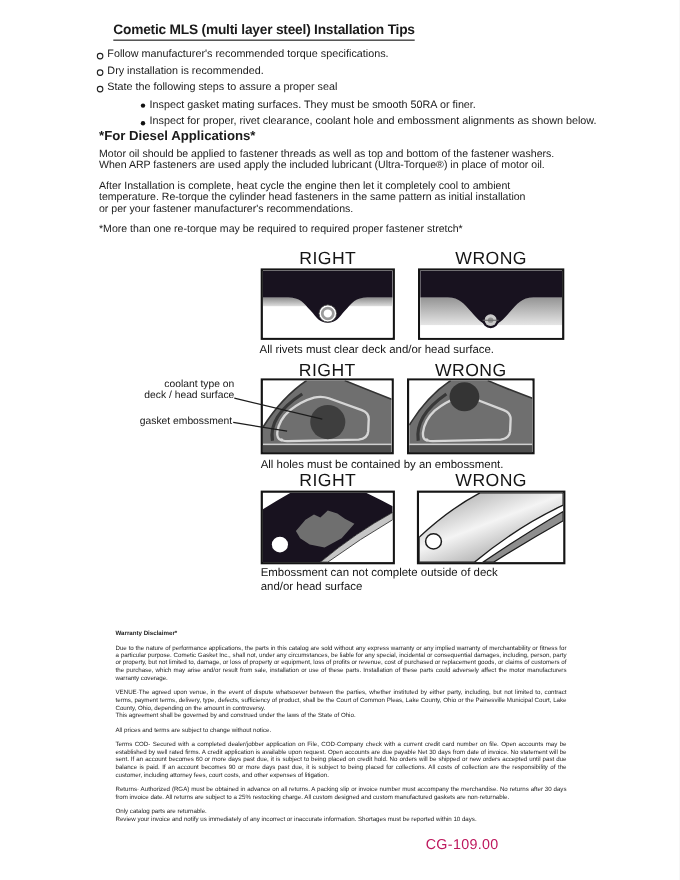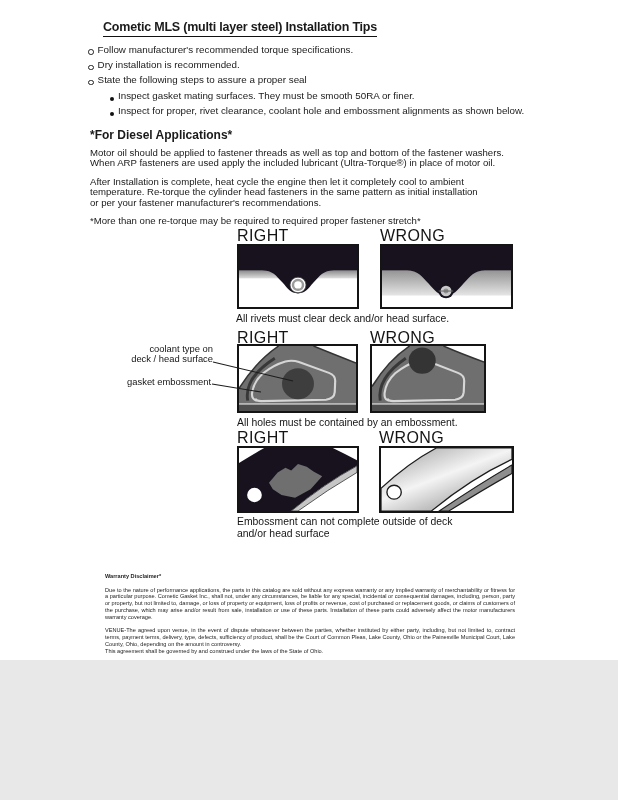--- a/index.html
+++ b/index.html
@@ -1,28 +1,28 @@
 <!DOCTYPE html>
 <html><head>
 <meta charset="utf-8">
 <style>
   html,body{margin:0;padding:0;background:#e8e8e8;}
-  .page{position:relative;width:618px;height:660px;background:#ffffff;margin:0 auto;
+  .page{position:relative;width:618px;height:800px;background:#ffffff;margin:0 auto;
         font-family:"Liberation Sans",sans-serif;color:#1a1a1a;overflow:hidden;}
   .title{position:absolute;left:103px;top:20px;font-size:12.5px;font-weight:bold;
          letter-spacing:-0.2px;border-bottom:1.6px solid #111;padding-bottom:1.5px;}
   .tips{position:absolute;left:88px;top:44px;width:470px;font-size:9.8px;}
-  .tip{display:flex;align-items:flex-end;margin-bottom:4.2px;}
-  .tip.sub{margin-left:22px;margin-bottom:4.2px;}
+  .tip{display:flex;align-items:center;margin-bottom:4.2px;}
+  .tip.sub{margin-left:40px;margin-bottom:4.2px;}
   .m-o{flex:0 0 auto;width:3.6px;height:3.6px;border:1px solid #222;border-radius:50%;margin:2.6px 4px 0 0;}
   .m-f{flex:0 0 auto;width:4px;height:4px;background:#111;border-radius:50%;margin:2.6px 4px 0 0;}
   .diesel{position:absolute;left:90px;top:116px;width:475px;}
-  .d-head{font-size:12px;font-weight:bold;margin:12px 0 6px 0;}
+  .d-head{font-size:12px;font-weight:bold;margin:0 0 6px 0;}
   .d-p{font-size:9.6px;line-height:10.4px;margin:0 0 8px 0;white-space:pre-line;}
-  .dg-label{position:absolute;font-size:16px;letter-spacing:0.4px;color:#141414;}
+  .dg-label{position:absolute;font-size:16px;letter-spacing:0.4px;text-align:center;color:#141414;}
   .dg-box{position:absolute;border:2px solid #141414;box-sizing:border-box;background:#fff;}
   .dg-box svg{display:block;width:100%;height:100%;}
   .dg-caption{position:absolute;font-size:10.4px;line-height:12px;color:#151515;}
   .callout{position:absolute;text-align:right;font-size:9.4px;line-height:10.4px;color:#151515;}
   .pointer{position:absolute;pointer-events:none;z-index:5;}
   .fineprint{position:absolute;left:105px;top:573px;width:410px;font-size:5.6px;
              line-height:6.8px;color:#242424;text-align:justify;}
   .fp-head{font-weight:bold;margin:0 0 6.8px 0;}
   .fp{margin:0 0 6.6px 0;}
   .fp.tight{margin:0;}

